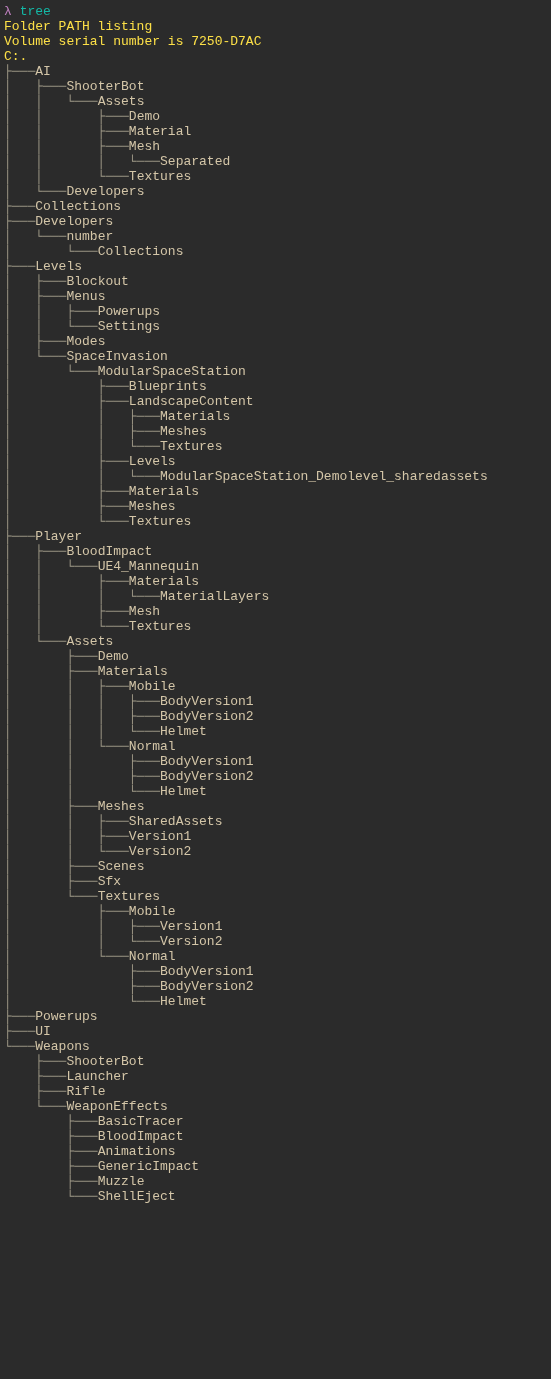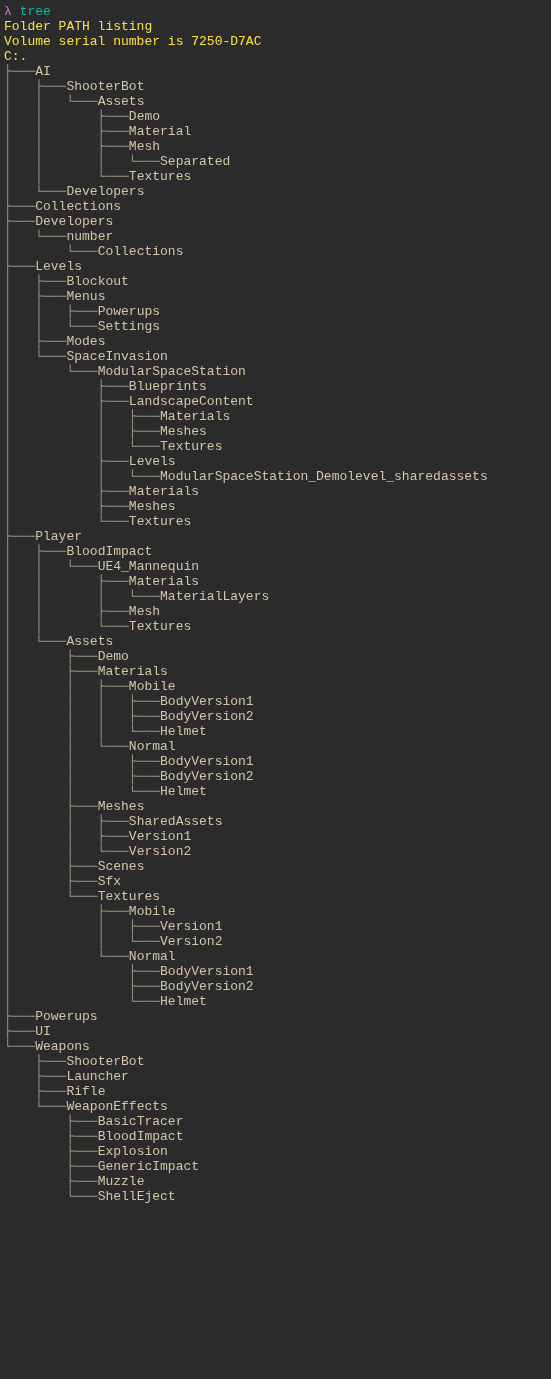--- a/index.html
+++ b/index.html
@@ -94,17 +94,17 @@
 <span class="tree">│               └───</span><span class="name">Helmet</span>
 <span class="tree">├───</span><span class="name">Powerups</span>
 <span class="tree">├───</span><span class="name">UI</span>
 <span class="tree">└───</span><span class="name">Weapons</span>
 <span class="tree">    ├───</span><span class="name">ShooterBot</span>
 <span class="tree">    ├───</span><span class="name">Launcher</span>
 <span class="tree">    ├───</span><span class="name">Rifle</span>
 <span class="tree">    └───</span><span class="name">WeaponEffects</span>
 <span class="tree">        ├───</span><span class="name">BasicTracer</span>
 <span class="tree">        ├───</span><span class="name">BloodImpact</span>
-<span class="tree">        ├───</span><span class="name">Explosion</span>
+<span class="tree">        ├───</span><span class="name">Animations</span>
 <span class="tree">        ├───</span><span class="name">GenericImpact</span>
 <span class="tree">        ├───</span><span class="name">Muzzle</span>
 <span class="tree">        └───</span><span class="name">ShellEject</span>
 </div></div>
 
 </body></html>

